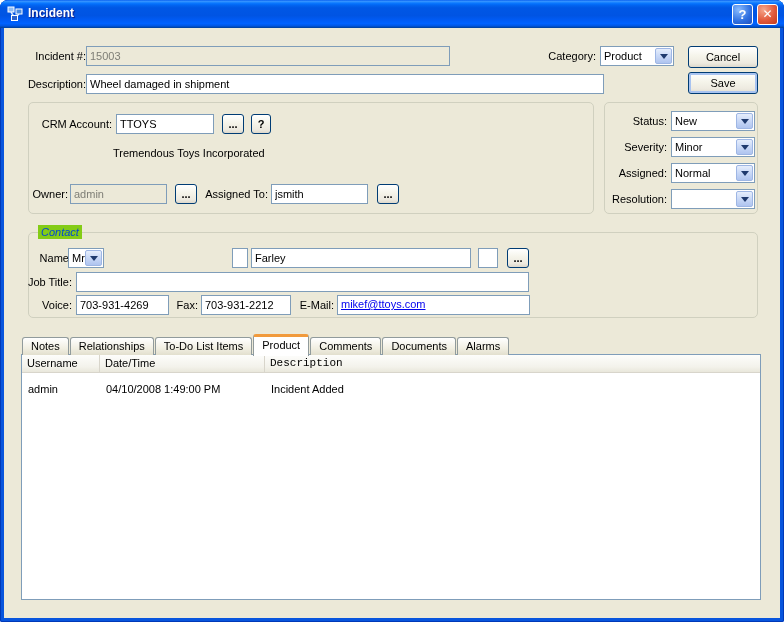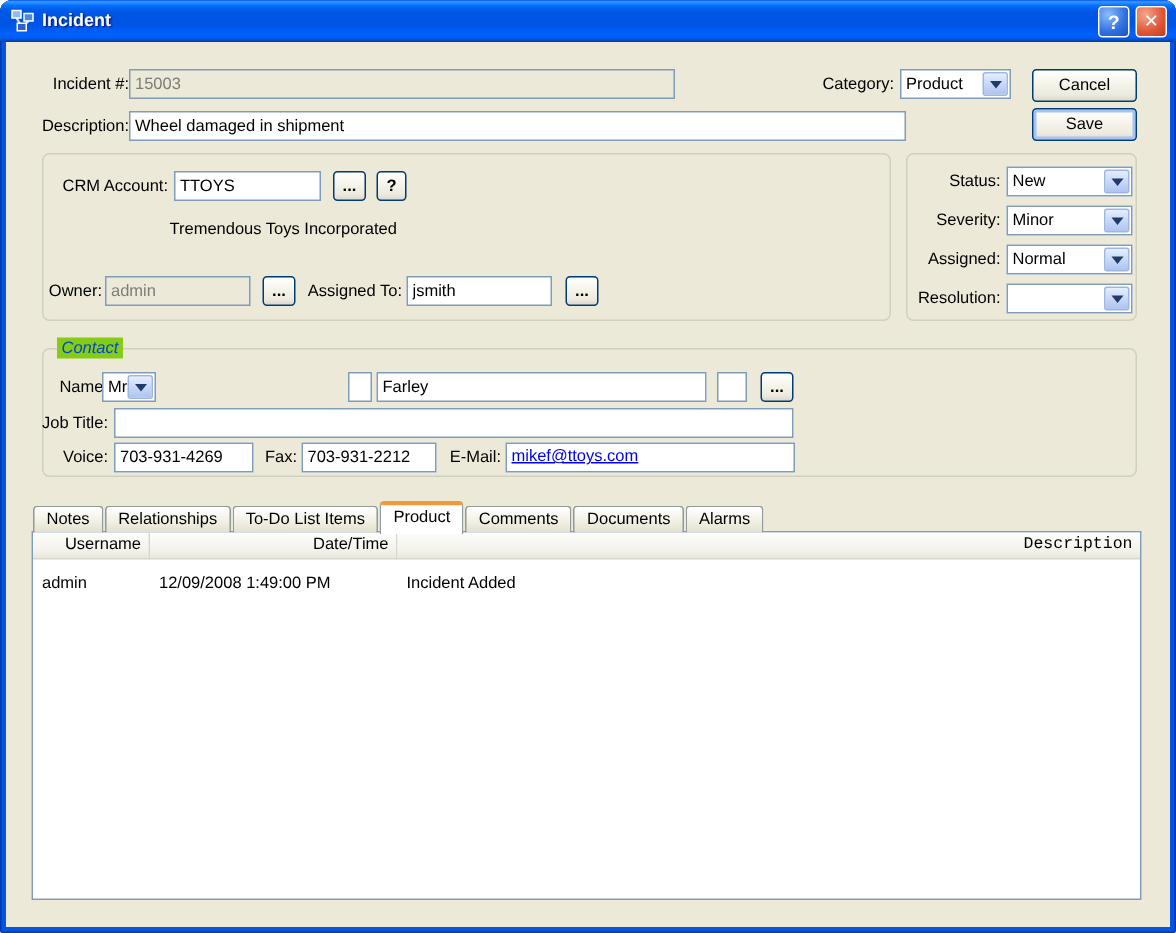--- a/index.html
+++ b/index.html
@@ -60,21 +60,21 @@
   .tabstrip { position:absolute; left:18px; top:305px; height:22px; display:flex;
     align-items:flex-end; z-index:3; }
   .tab { height:18px; line-height:16px; padding:0 8px; margin-right:1px;
     background:linear-gradient(180deg,#FFFFFF,#F1EFE2 60%,#E2DFCE 100%);
     border:1px solid #919B9C; border-bottom:none; border-radius:3px 3px 0 0; cursor:default; }
   .tab.active { height:22px; line-height:17px; background:#FFFFFF; margin-bottom:-1px;
     border-top:3px solid #F19A3C; z-index:4; position:relative; }
 
   .listview { position:absolute; left:17px; top:326px; width:740px; height:246px;
     background:#fff; border:1px solid #7F9DB9; overflow:hidden; }
-  .lv-header { display:flex; height:18px;text-align:right; }
+  .lv-header { display:flex; height:18px; }
   .lv-h { height:18px; line-height:17px; padding:0 5px; border-right:1px solid #D8D5CB;
     border-bottom:1px solid #D8D5CB;
     background:linear-gradient(180deg,#FDFDFB,#F3F2EB 70%,#E9E7DB); cursor:default; }
   .lv-h-fill { flex:1; border-right:none;font-family:Liberation Mono, monospace; }
   .lv-row { display:flex; margin-top:8px; height:16px; line-height:16px; }
   .lv-c { padding:0 6px; overflow:hidden; white-space:nowrap; }
   .lv-c-fill { flex:1; }
 </style>
 </head>
 <body>
@@ -194,19 +194,19 @@
     </div>
 
     <div class="listview">
       <div class="lv-header">
         <div class="lv-h" style="width:78px">Username</div>
         <div class="lv-h" style="width:165px">Date/Time</div>
         <div class="lv-h lv-h-fill">Description</div>
       </div>
       <div class="lv-row">
         <div class="lv-c" style="width:78px">admin</div>
-        <div class="lv-c" style="width:165px">12/09/2008 1:49:00 PM</div>
+        <div class="lv-c" style="width:165px">04/10/2008 1:49:00 PM</div>
         <div class="lv-c lv-c-fill">Incident Added</div>
       </div>
     </div>
 
   </div>
 </div>
 
 </body></html>

